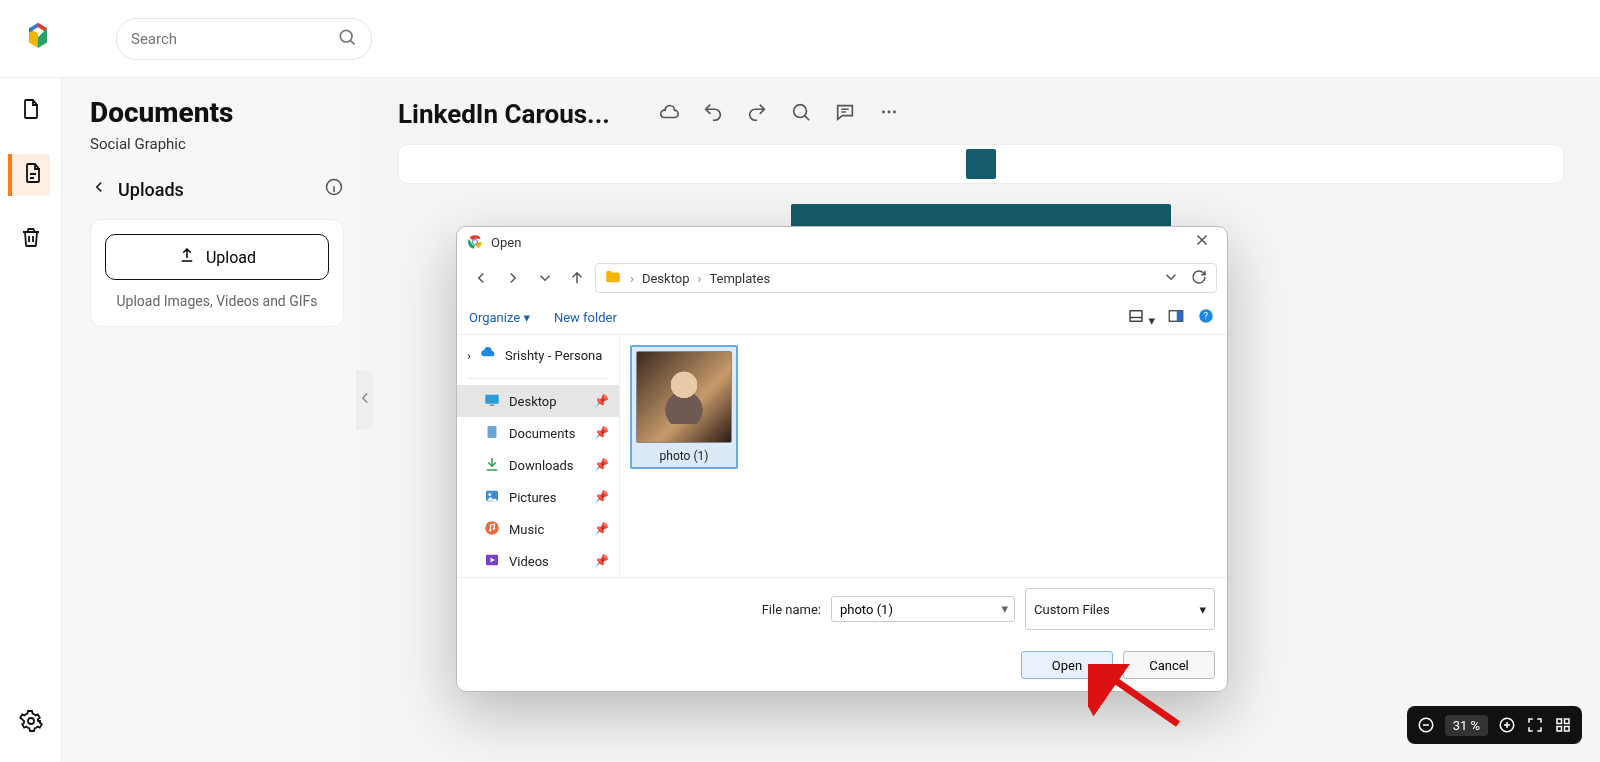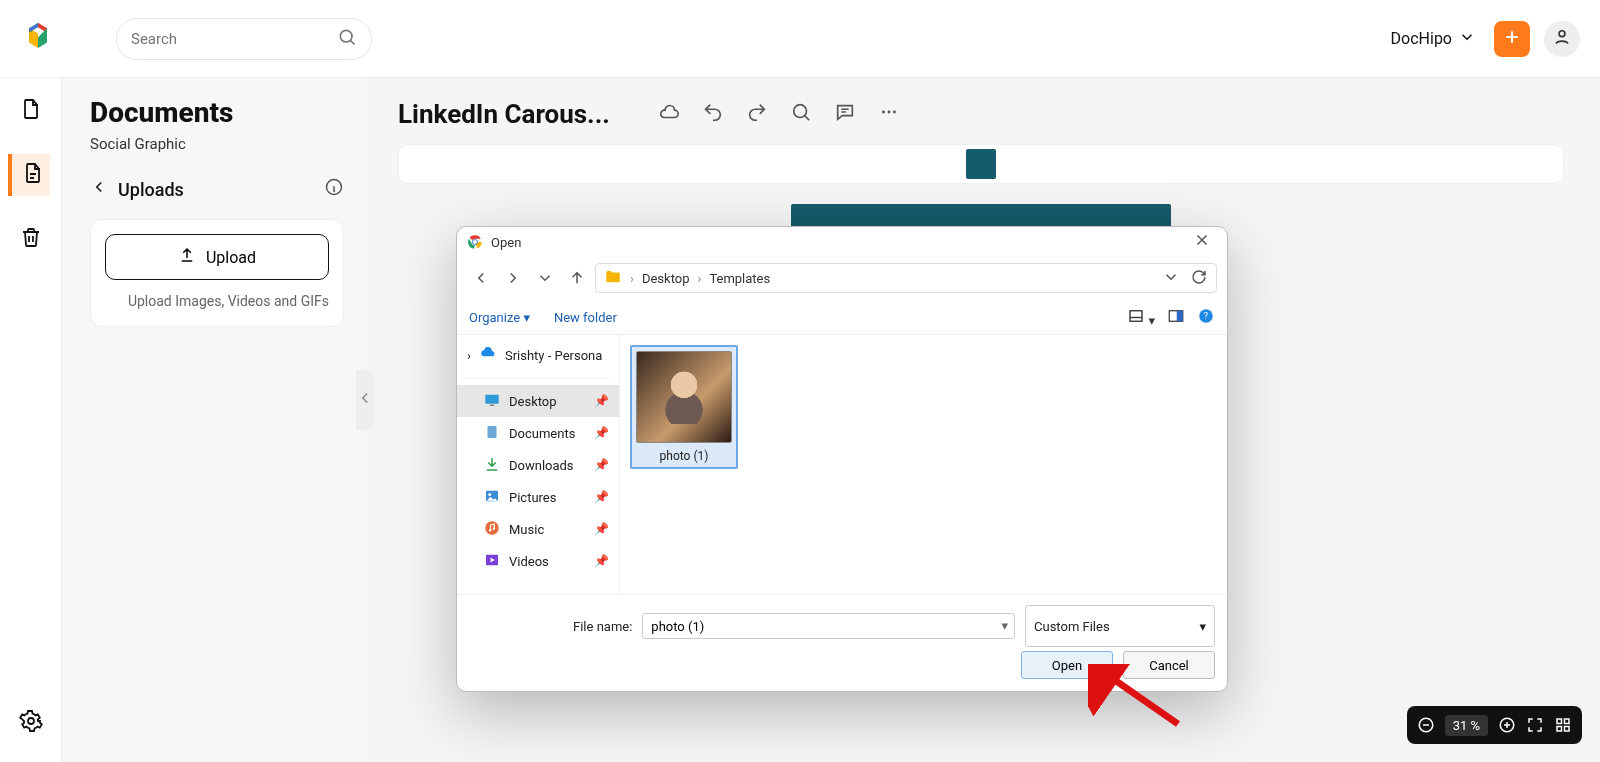--- a/index.html
+++ b/index.html
@@ -25,21 +25,21 @@
   
   .panel { position:absolute; left:62px; top:78px; width:300px; bottom:0; background:#f7f7f7; padding:18px 18px 0 28px; }
   .panel h1 { font-size:28px; font-weight:800; color:#111; }
   .panel .sub { font-size:15px; color:#333; margin-top:6px; }
   .panel .row { display:flex; align-items:center; margin-top:24px; gap:10px; }
   .panel .row .back { cursor:pointer; color:#111; font-size:18px; }
   .panel .row .lbl { font-size:18px; color:#111; font-weight:500; }
   .panel .row .info { margin-left:auto; color:#555; cursor:pointer; }
   .upload-card { margin-top:18px; background:#fff; border:1px solid #eee; border-radius:12px; padding:14px; text-align:center; }
   .upload-btn { border:1px solid #111; border-radius:10px; height:46px; display:flex; align-items:center; justify-content:center; gap:10px; cursor:pointer; font-size:16px; }
-  .upload-card .hint { margin-top:12px; font-size:14px; color:#666; line-height:1.4;text-align:right; }
+  .upload-card .hint { margin-top:12px; font-size:14px; color:#666; line-height:1.4; }
 
   
   .canvas { position:absolute; left:362px; right:0; top:78px; bottom:0; padding:14px 36px 0 36px; }
   .canvas-head { display:flex; align-items:center; height:44px; }
   .canvas-head h2 { font-size:26px; font-weight:700; color:#111; flex:1; white-space:nowrap; overflow:hidden; text-overflow:ellipsis; max-width:260px;}
   .tools { display:flex; align-items:center; gap:22px; color:#555; }
   .tools .ticon { cursor:pointer; }
   .page-bar { margin-top:8px; height:40px; background:#fff; border:1px solid #eee; border-radius:10px; display:flex; align-items:center; justify-content:center; }
   .page-thumb { width:30px; height:30px; background:#145b6b; border-radius:2px; }
   .page-body { margin-top:20px; display:flex; justify-content:center; }
@@ -72,21 +72,21 @@
   .dlg-side .group { padding:6px 10px; display:flex; align-items:center; gap:8px;}
   .dlg-side hr { border:none; border-top:1px solid #eee; margin:6px 10px;}
   .dlg-side .item { height:32px; display:flex; align-items:center; padding:0 10px 0 26px; gap:8px; cursor:pointer; position:relative;}
   .dlg-side .item .pin { position:absolute; right:10px; color:#aaa; font-size:12px;}
   .dlg-side .item.sel { background:#e6e6e6; }
   .dlg-files { flex:1; padding:10px; display:flex; align-items:flex-start; gap:14px; position:relative;}
   .thumb { width:108px; border:2px solid #6aa8e8; background:#dbe9f9; border-radius:2px; padding:4px; text-align:center; cursor:pointer;}
   .thumb .img { width:96px; height:92px; background:linear-gradient(135deg,#3a2a20,#c79a6b 60%,#2b1a12); border:1px solid #888; border-radius:2px; margin:0 auto; position:relative; overflow:hidden;}
   .thumb .img::after{ content:""; position:absolute; left:30%; top:18%; width:40%; height:62%; background:radial-gradient(circle at 50% 30%, #e9c9a6 0 30%, transparent 31%), radial-gradient(circle at 50% 75%, #6e5a52 0 40%, transparent 41%); filter:blur(.3px);}
   .thumb .cap { font-size:12px; padding-top:6px; color:#222;}
-  .dlg-foot { border-top:1px solid #eee; padding:10px 12px 12px; display:flex; flex-direction:column; gap:4px;}
+  .dlg-foot { border-top:1px solid #eee; padding:10px 12px 12px; display:flex; flex-direction:column; gap:21px;align-items:flex-end;}
   .fn-row { display:flex; align-items:center; gap:10px; font-size:13px; color:#222;}
   .fn-row .fname { flex:1; height:26px; border:1px solid #ccc; border-radius:3px; padding:0 8px; position:relative;}
   .fn-row .fname input{ width:100%; height:100%; border:none; outline:none; font-size:13px;}
   .fn-row .fname .caret{ position:absolute; right:6px; top:4px; color:#666;}
   .fn-row .ftype { width:190px; height:42px; border:1px solid #ccc; border-radius:3px; display:flex; align-items:center; padding:0 8px; justify-content:space-between;}
   .btn-row { display:flex; justify-content:flex-end; gap:10px;}
   .dlg-btn { width:92px; height:28px; border:1px solid #bbb; border-radius:3px; background:#f6f6f6; font-size:13px; cursor:pointer; display:flex; align-items:center; justify-content:center;}
   .dlg-btn.primary { background:#e9f2fb; border-color:#7fb4ea; }
 
   
@@ -112,39 +112,20 @@
   </span>
   <div class="search-wrap">
     <input placeholder="Search" style="">
     <span class="sicon">
       <svg viewBox="0 0 24 24" class="i20" fill="none" stroke="currentColor" stroke-width="2">
           <circle cx="11" cy="11" r="7"></circle>
           <path d="M21 21l-5-5"></path>
         </svg>
     </span>
   </div>
-  <div class="top-right">
-    <div class="workspace">
-      <span>DocHipo</span>
-      <span><svg viewBox="0 0 24 24" class="i18" fill="none" stroke="currentColor" stroke-width="2">
-            <path d="M6 9l6 6 6-6"></path>
-          </svg></span>
-    </div>
-    <div class="plus-btn">
-      <span><svg viewBox="0 0 24 24" class="i20" fill="none" stroke="currentColor" stroke-width="2.5">
-            <path d="M12 5v14M5 12h14"></path>
-          </svg></span>
-    </div>
-    <div class="avatar-btn">
-      <span><svg viewBox="0 0 24 24" class="i20" fill="none" stroke="currentColor" stroke-width="2">
-            <circle cx="12" cy="8" r="3.5"></circle>
-            <path d="M5 20c1.5-4 12.5-4 14 0"></path>
-          </svg></span>
-    </div>
-  </div>
 </div>
 
 <div class="rail">
   <div class="ritem">
     <span><svg viewBox="0 0 24 24" class="i24" fill="none" stroke="currentColor" stroke-width="1.8">
           <path d="M14 3H7a1 1 0 0 0-1 1v16a1 1 0 0 0 1 1h10a1 1 0 0 0 1-1V8z"></path>
           <path d="M14 3v5h5"></path>
         </svg></span>
   </div>
   <div class="ritem active">

